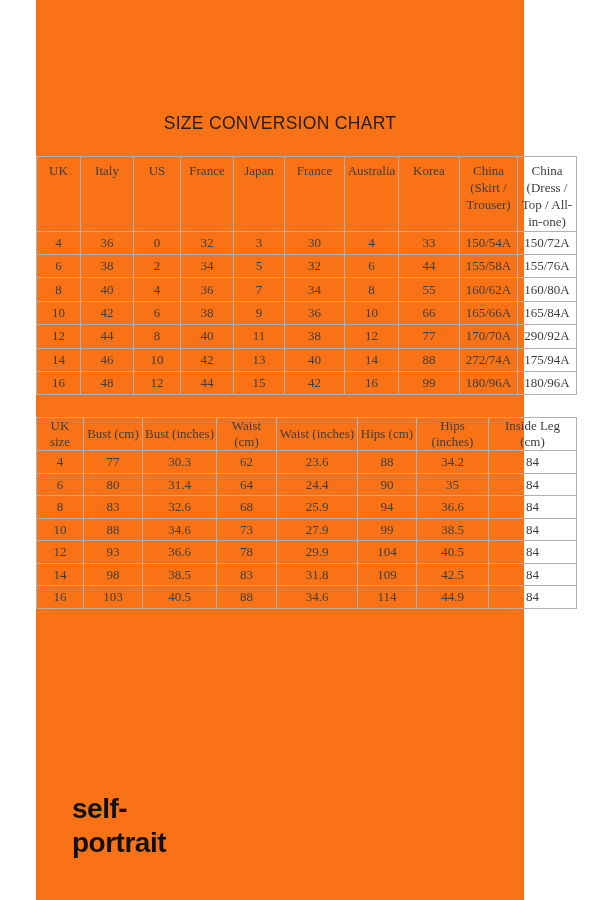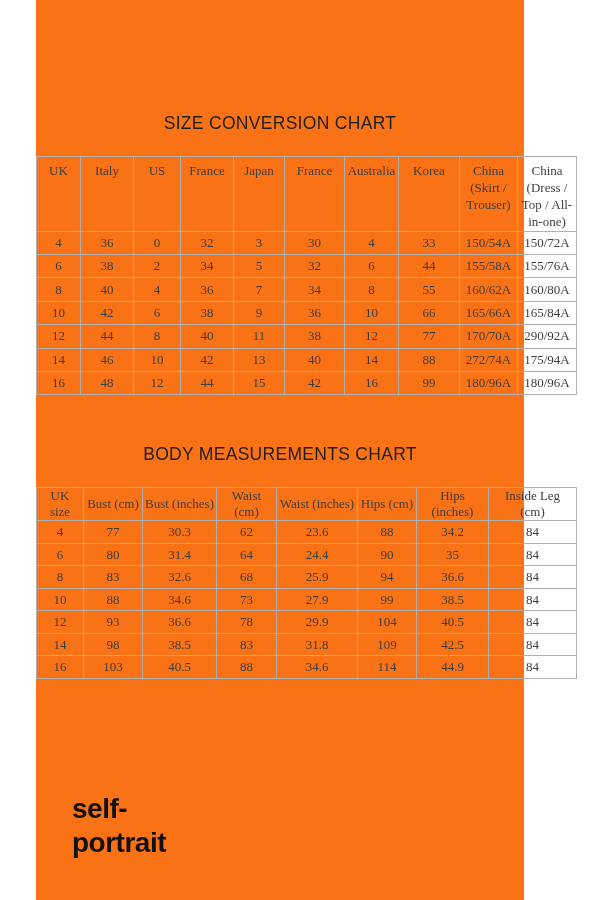--- a/index.html
+++ b/index.html
@@ -180,21 +180,20 @@
           <td>15</td>
           <td>42</td>
           <td>16</td>
           <td>99</td>
           <td>180/96A</td>
           <td>180/96A</td>
         </tr>
       </tbody>
   </table>
 
-  <h2 class="chart-title body-title">BODY MEASUREMENTS CHART</h2>
 
   <table class="body-table">
     <colgroup>
       <col style="width:47px">
         <col style="width:59px">
         <col style="width:74px">
       <col style="width:60px">
         <col style="width:81px">
         <col style="width:59px">
       <col style="width:72px">

